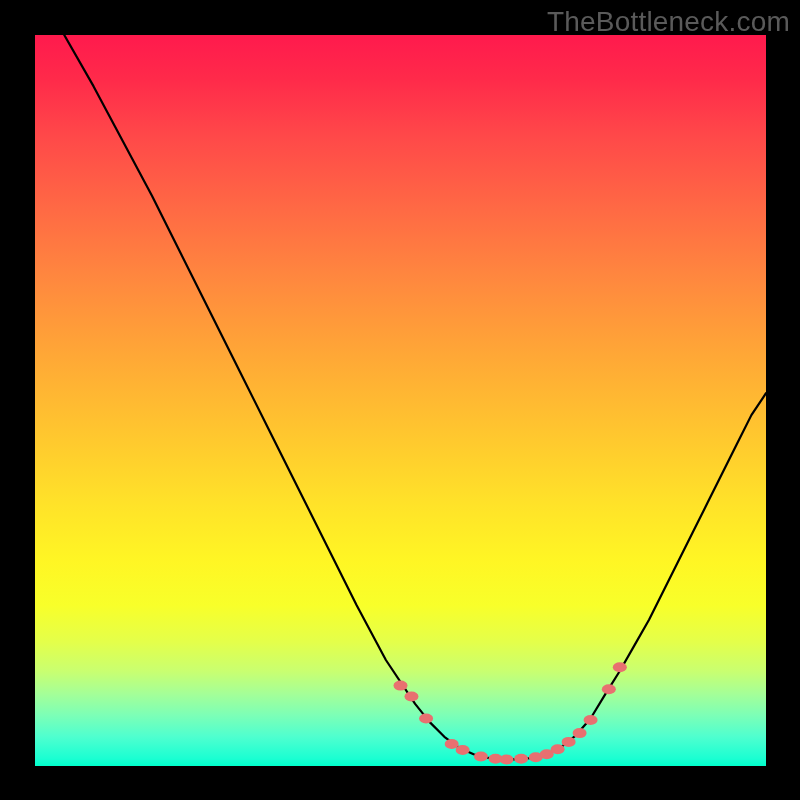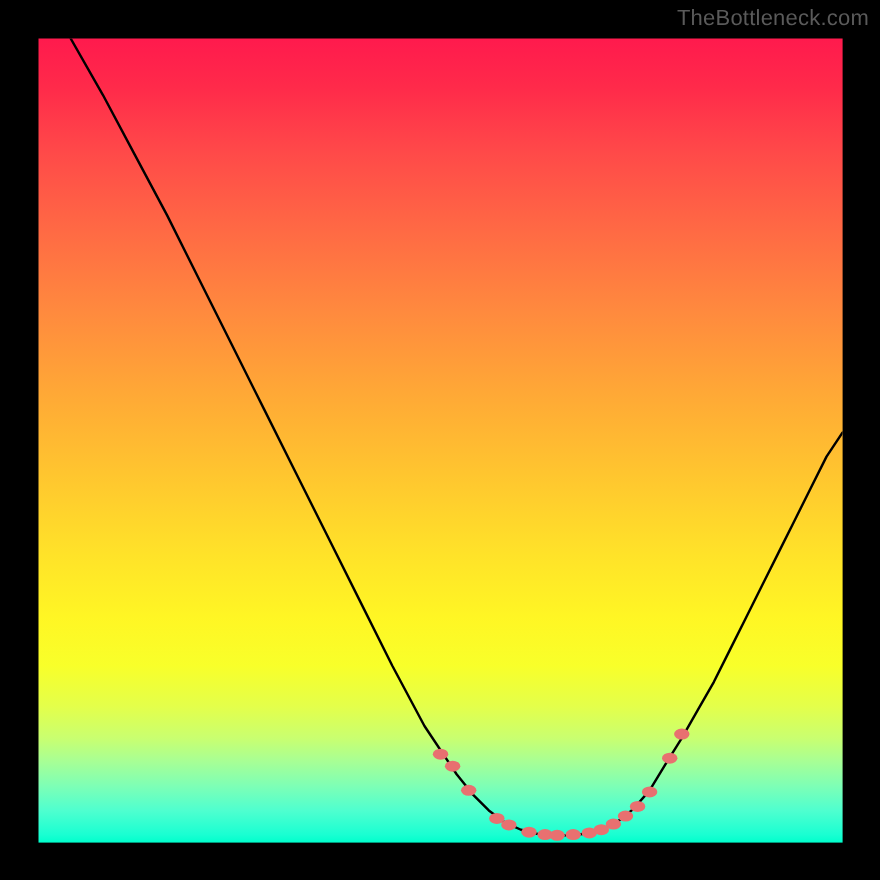--- a/index.html
+++ b/index.html
@@ -49,21 +49,21 @@
     top: 0;
     width: 731px;
     height: 731px;
   }
   .watermark {
     position: absolute;
     top: 6px;
     right: 10px;
     color: #5a5a5a;
     font-family: Arial, Helvetica, sans-serif;
-    font-size: 20px;
+    font-size: 28px;
     font-weight: 400;
     letter-spacing: 0.2px;
   }
 </style>
 </head>
 <body>
 
 <div class="frame">
   <div class="watermark">TheBottleneck.com</div>
   <div class="plot-area">

